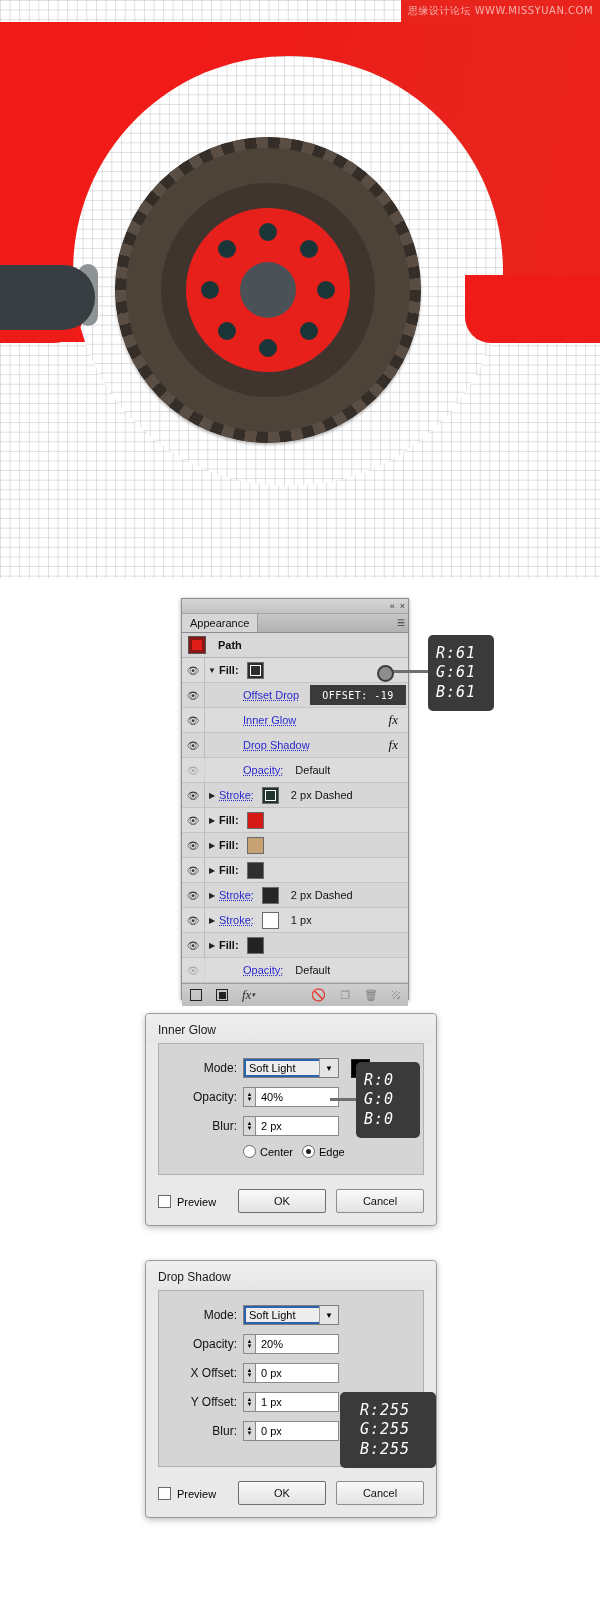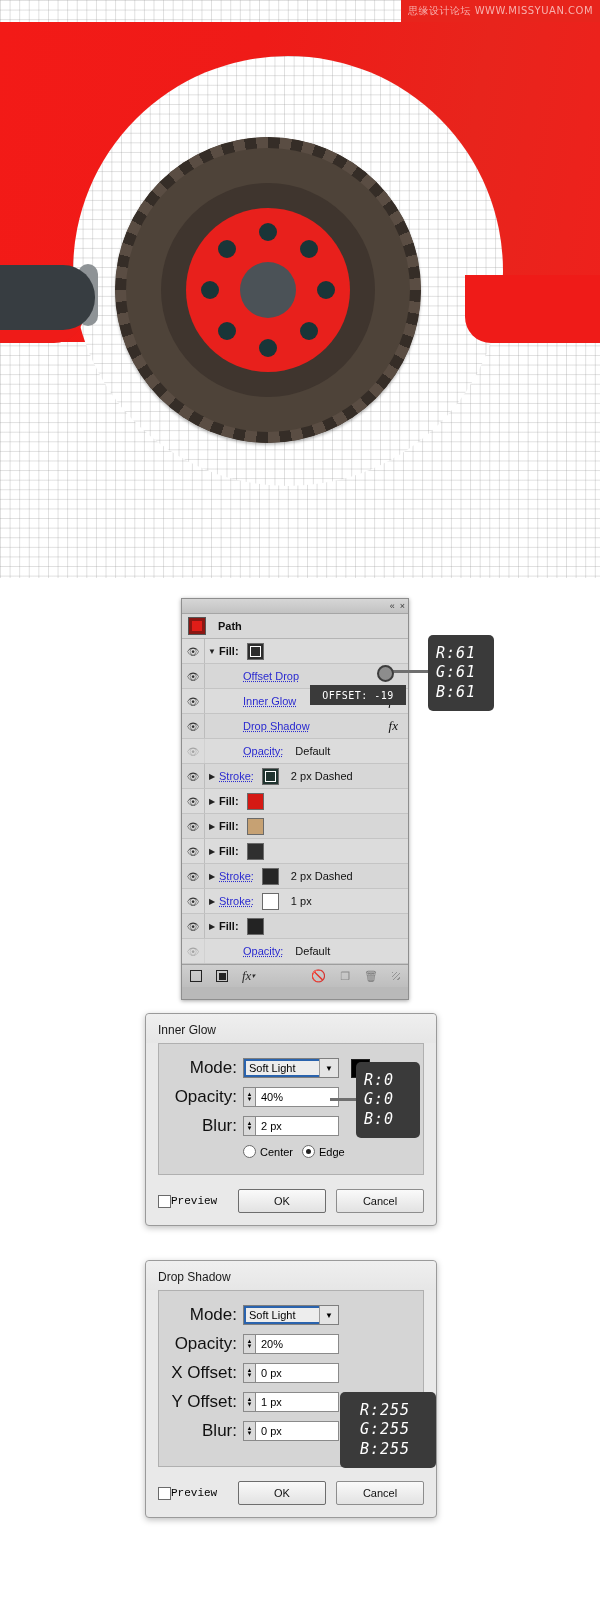--- a/index.html
+++ b/index.html
@@ -204,21 +204,21 @@
     box-shadow:0 2px 6px rgba(0,0,0,.25);
   }
   .dlg-title{
     padding:9px 12px 6px 12px;font-size:12px;color:#1a1a1a;
     background:linear-gradient(#efefef,#e6e6e6);border-radius:4px 4px 0 0;
   }
   .dlg-body{
     margin:0 12px 14px 12px;background:#d5d5d5;border:1px solid #b0b0b0;padding:14px 12px 16px 12px;
   }
   .frow{display:flex;align-items:center;margin-bottom:9px;}
-  .frow .flabel{font-size:17px;color:#111;text-align:right;width:66px;margin-right:6px;}
+  .frow .flabel{font-size:12px;color:#111;text-align:right;width:66px;margin-right:6px;}
   .select{
     width:96px;height:20px;background:#ededed;border:1px solid #7f7f7f;outline:2px solid #2a63ad;outline-offset:-3px;
     display:flex;align-items:center;font-size:11px;padding-left:5px;box-sizing:border-box;position:relative;
   }
   .select .caret{
     position:absolute;right:0;top:0;bottom:0;width:18px;border-left:1px solid #9a9a9a;
     display:flex;align-items:center;justify-content:center;font-size:8px;background:#e4e4e4;
   }
   .colorbox{
     width:17px;height:17px;border:1.5px solid #222;margin-left:12px;background:#000;
@@ -230,21 +230,21 @@
   }
   .numfield{
     width:84px;height:20px;background:#fff;border:1px solid #8a8a8a;display:flex;align-items:center;
     padding-left:5px;font-size:11px;box-sizing:border-box;
   }
   .radrow{display:flex;align-items:center;gap:9px;padding-left:72px;margin-top:4px;}
   .rad{display:flex;align-items:center;gap:4px;font-size:11px;}
   .circ{width:11px;height:11px;border-radius:50%;border:1px solid #6a6a6a;background:#fff;position:relative;}
   .circ.on::after{content:"";position:absolute;left:2.5px;top:2.5px;width:5px;height:5px;border-radius:50%;background:#222;}
   .btnrow{display:flex;align-items:center;margin:0 12px 12px 12px;}
-  .chkwrap{display:flex;align-items:center;font-size:11px;font-family:Liberation Mono, monospace;}
+  .chkwrap{display:flex;align-items:flex-end;gap:6px;font-size:11px;}
   .chk{width:11px;height:11px;border:1px solid #6a6a6a;background:#fff;}
   .btn{
     width:86px;height:22px;background:linear-gradient(#fafafa,#e2e2e2);border:1px solid #8d8d8d;
     border-radius:2px;display:flex;align-items:center;justify-content:center;font-size:11px;color:#111;
   }
   .btn.primary{border:1px solid #6d6d6d;}
   .spacer{flex:1;}
   .gapr{margin-right:10px;}
 </style>
 </head>
@@ -280,20 +280,26 @@
   <div id="wm">
     <span>思缘设计论坛 WWW.MISSYUAN.COM</span>
   </div>
 </div>
 
 <div id="appearance" class="win">
   <div id="ap-titlebar">
     <span>«</span>
     <span>×</span>
   </div>
+  <div id="ap-tabrow">
+    <div id="ap-tab">Appearance</div>
+    <div id="ap-tabrest">
+      <span id="ap-menu">☰</span>
+    </div>
+  </div>
 
   <div id="ap-body">
     <div class="ap-head">
       <div class="swatch"></div>
       <div class="title">Path</div>
     </div>
     <div id="ap-rows">
         <div class="ap-row">
           <div class="eye">👁</div>
           <div class="tri">▼</div>

